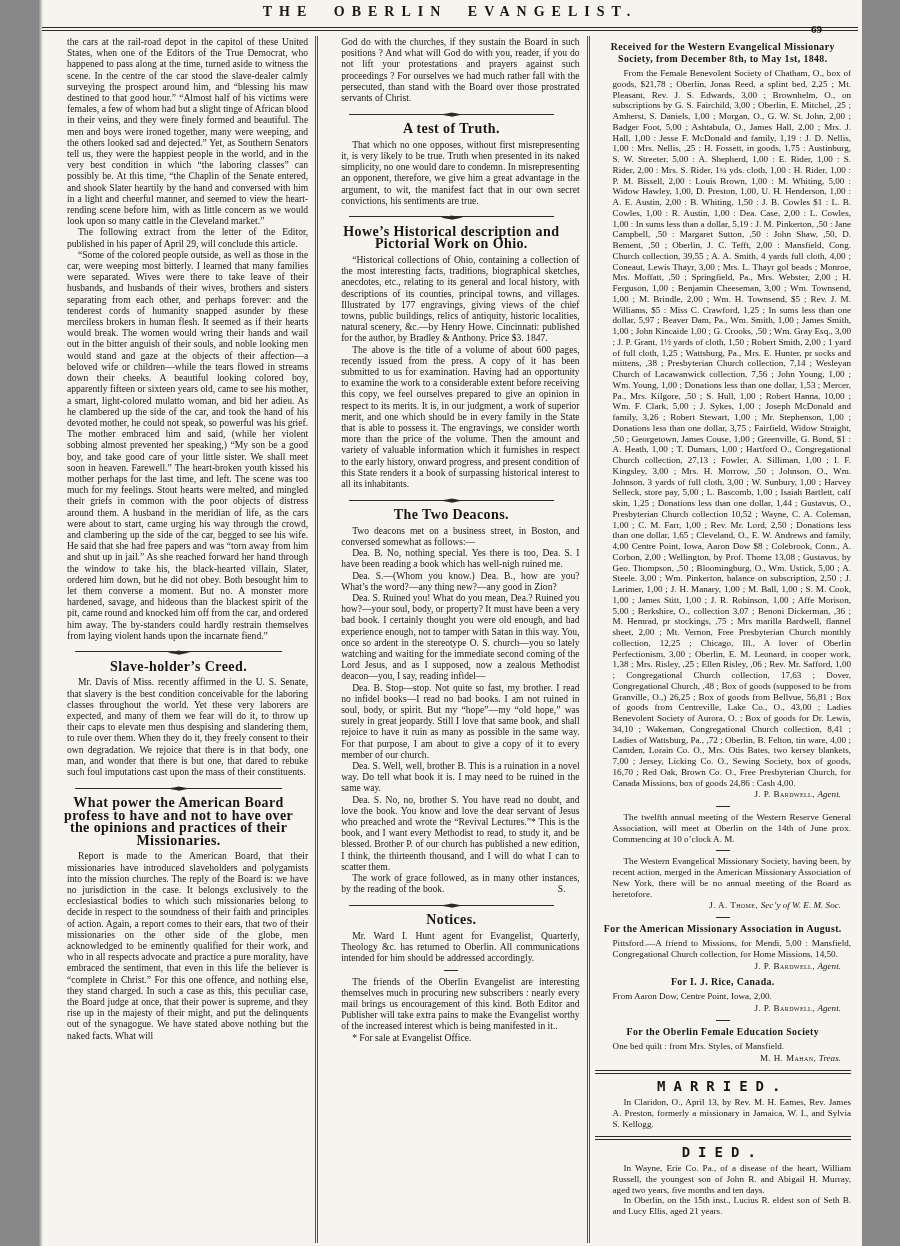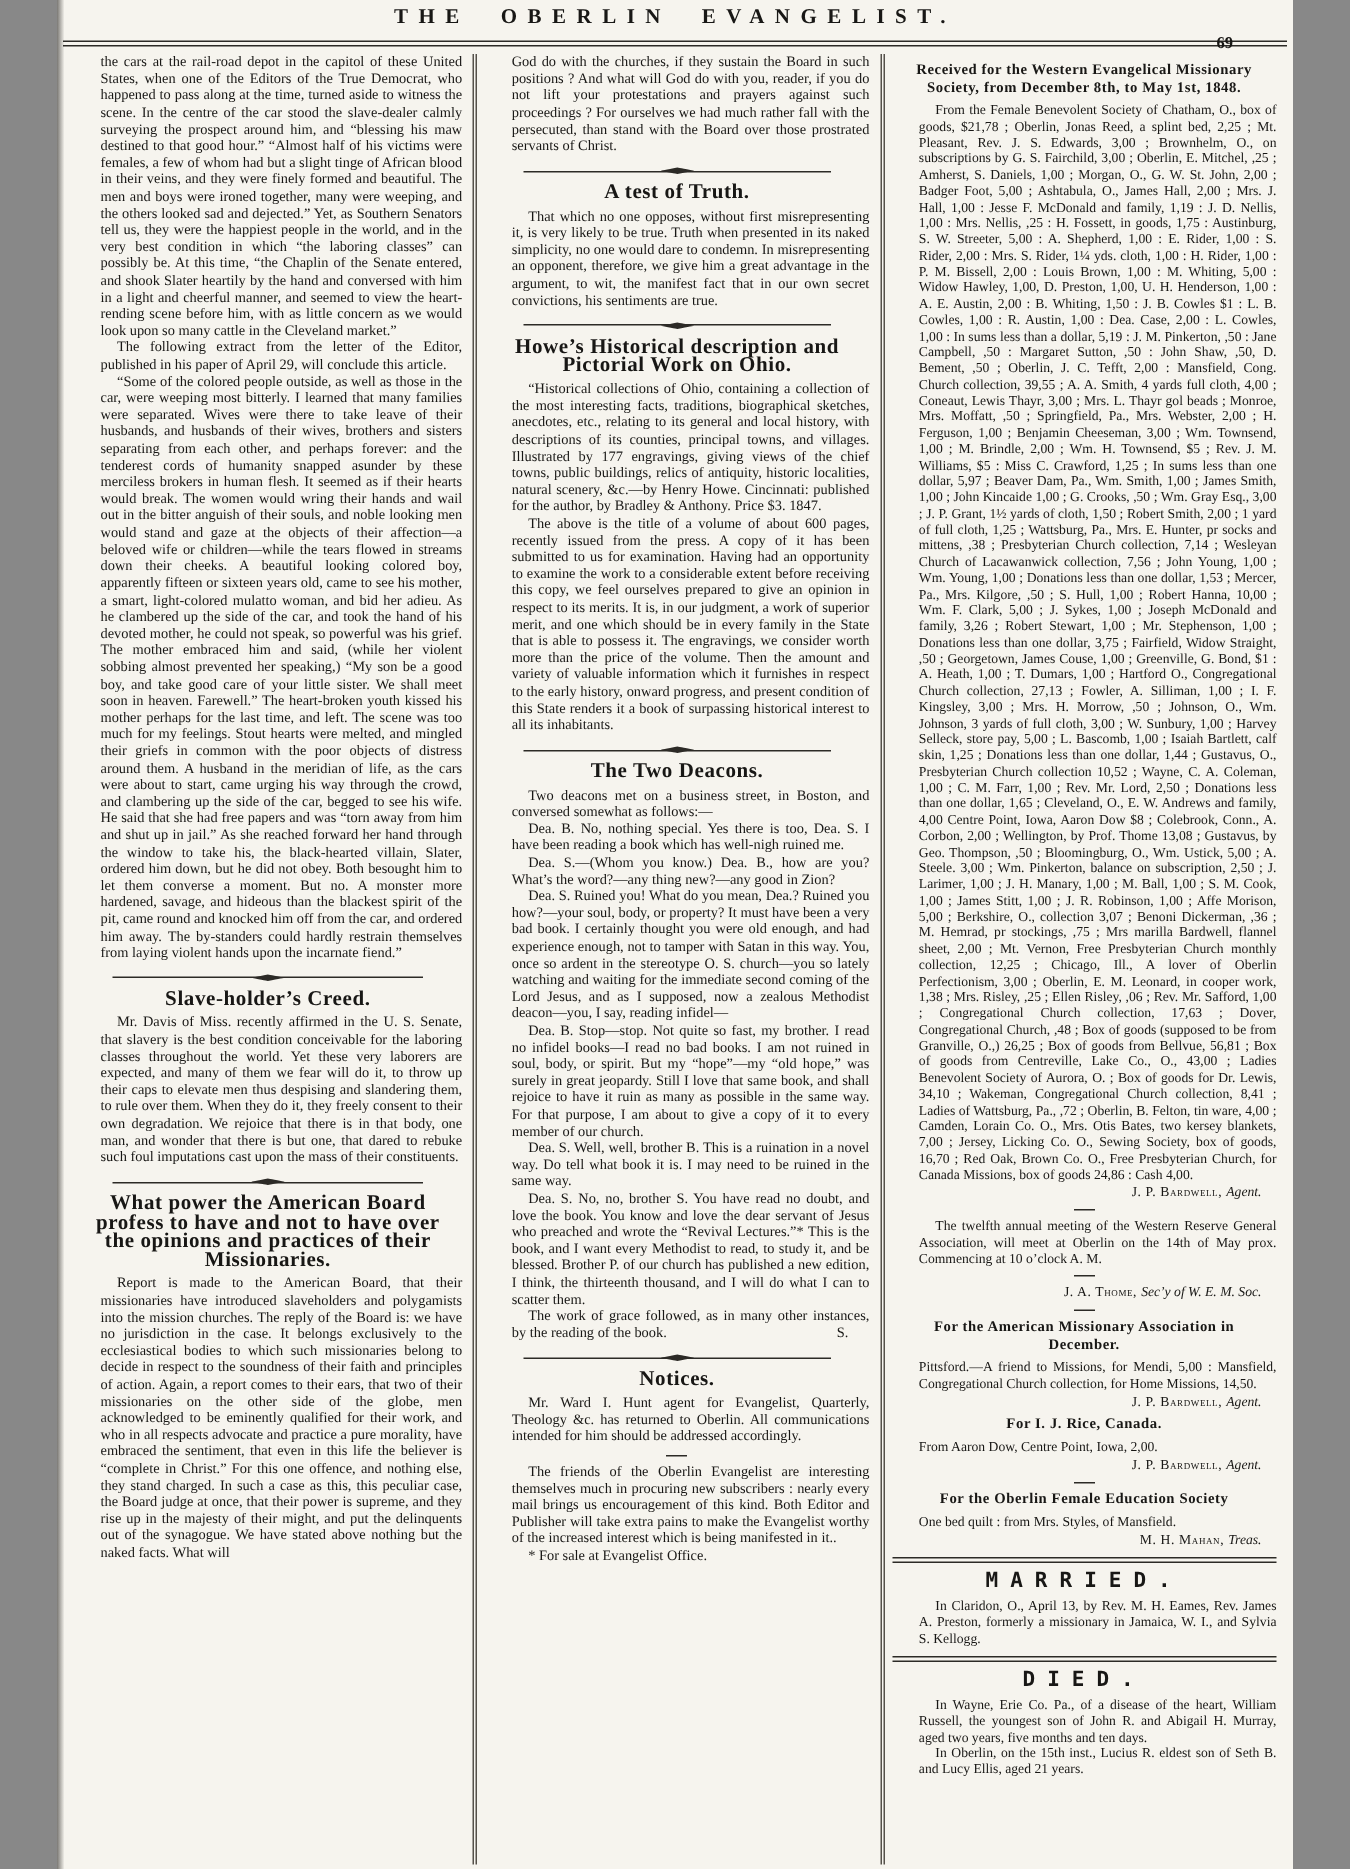--- a/index.html
+++ b/index.html
@@ -124,25 +124,26 @@
         <p class="para">Mr. Ward I. Hunt agent for Evangelist, Quarterly, Theology &amp;c. has returned to Oberlin.   All communications intended for him should be addressed accordingly.</p>
         <div class="divider-small"></div>
         <p class="para">The friends of the Oberlin Evangelist are interesting themselves much in procuring new subscribers : nearly every mail brings us encouragement of this kind.   Both Editor and Publisher will take extra pains to make the Evangelist worthy of the increased interest which is being manifested in it..</p>
         <p class="para">* For sale at Evangelist Office.</p>
       </section>
     <section class="col col3">
         <h3 class="heading">Received for the Western Evangelical Missionary Society, from December 8th, to May 1st, 1848.</h3>
         <p class="para">From the Female Benevolent Society of Chatham, O., box of goods, $21,78 ; Oberlin, Jonas Reed, a splint bed, 2,25 ; Mt. Pleasant, Rev. J. S. Edwards, 3,00 ; Brownhelm, O., on subscriptions by G. S. Fairchild, 3,00 ; Oberlin, E. Mitchel, ,25 ; Amherst, S. Daniels, 1,00 ; Morgan, O., G. W. St. John, 2,00 ; Badger Foot, 5,00 ; Ashtabula, O., James Hall, 2,00 ; Mrs. J. Hall, 1,00 : Jesse F. McDonald and family, 1,19 : J. D. Nellis, 1,00 : Mrs. Nellis, ,25 : H. Fossett, in goods, 1,75 : Austinburg, S. W. Streeter, 5,00 : A. Shepherd, 1,00 : E. Rider, 1,00 : S. Rider, 2,00 : Mrs. S. Rider, 1¼ yds. cloth, 1,00 : H. Rider, 1,00 : P. M. Bissell, 2,00 : Louis Brown, 1,00 : M. Whiting, 5,00 : Widow Hawley, 1,00, D. Preston, 1,00, U. H. Henderson, 1,00 : A. E. Austin, 2,00 : B. Whiting, 1,50 : J. B. Cowles $1 : L. B. Cowles, 1,00 : R. Austin, 1,00 : Dea. Case, 2,00 : L. Cowles, 1,00 : In sums less than a dollar, 5,19 : J. M. Pinkerton, ,50 : Jane Campbell, ,50 : Margaret Sutton, ,50 : John Shaw, ,50, D. Bement, ,50 ; Oberlin, J. C. Tefft, 2,00 : Mansfield, Cong. Church collection, 39,55 ; A. A. Smith, 4 yards full cloth, 4,00 ; Coneaut, Lewis Thayr, 3,00 ; Mrs. L. Thayr gol beads ; Monroe, Mrs. Moffatt, ,50 ; Springfield, Pa., Mrs. Webster, 2,00 ; H. Ferguson, 1,00 ; Benjamin Cheeseman, 3,00 ; Wm. Townsend, 1,00 ; M. Brindle, 2,00 ; Wm. H. Townsend, $5 ; Rev. J. M. Williams, $5 : Miss C. Crawford, 1,25 ; In sums less than one dollar, 5,97 ; Beaver Dam, Pa., Wm. Smith, 1,00 ; James Smith, 1,00 ; John Kincaide 1,00 ; G. Crooks, ,50 ; Wm. Gray Esq., 3,00 ; J. P. Grant, 1½ yards of cloth, 1,50 ; Robert Smith, 2,00 ; 1 yard of full cloth, 1,25 ; Wattsburg, Pa., Mrs. E. Hunter, pr socks and mittens, ,38 ; Presbyterian Church collection, 7,14 ; Wesleyan Church of Lacawanwick collection, 7,56 ; John Young, 1,00 ; Wm. Young, 1,00 ; Donations less than one dollar, 1,53 ; Mercer, Pa., Mrs. Kilgore, ,50 ; S. Hull, 1,00 ; Robert Hanna, 10,00 ; Wm. F. Clark, 5,00 ; J. Sykes, 1,00 ; Joseph McDonald and family, 3,26 ; Robert Stewart, 1,00 ; Mr. Stephenson, 1,00 ; Donations less than one dollar, 3,75 ; Fairfield, Widow Straight, ,50 ; Georgetown, James Couse, 1,00 ; Greenville, G. Bond, $1 : A. Heath, 1,00 ; T. Dumars, 1,00 ; Hartford O., Congregational Church collection, 27,13 ; Fowler, A. Silliman, 1,00 ; I. F. Kingsley, 3,00 ; Mrs. H. Morrow, ,50 ; Johnson, O., Wm. Johnson, 3 yards of full cloth, 3,00 ; W. Sunbury, 1,00 ; Harvey Selleck, store pay, 5,00 ; L. Bascomb, 1,00 ; Isaiah Bartlett, calf skin, 1,25 ; Donations less than one dollar, 1,44 ; Gustavus, O., Presbyterian Church collection 10,52 ; Wayne, C. A. Coleman, 1,00 ; C. M. Farr, 1,00 ; Rev. Mr. Lord, 2,50 ; Donations less than one dollar, 1,65 ; Cleveland, O., E. W. Andrews and family, 4,00  Centre Point, Iowa, Aaron Dow $8 ; Colebrook, Conn., A. Corbon, 2,00 ; Wellington, by Prof. Thome 13,08 ; Gustavus, by Geo. Thompson, ,50 ; Bloomingburg, O., Wm. Ustick, 5,00 ; A. Steele. 3,00 ; Wm. Pinkerton, balance on subscription, 2,50 ; J. Larimer, 1,00 ; J. H. Manary, 1,00 ; M. Ball, 1,00 ; S. M. Cook, 1,00 ; James Stitt, 1,00 ; J. R. Robinson, 1,00 ; Affe Morison, 5,00 ; Berkshire, O., collection 3,07 ; Benoni Dickerman, ,36 ; M. Hemrad, pr stockings, ,75 ; Mrs marilla Bardwell, flannel sheet, 2,00 ; Mt. Vernon, Free Presbyterian Church monthly collection, 12,25 ; Chicago, Ill., A lover of Oberlin Perfectionism, 3,00 ; Oberlin, E. M. Leonard, in cooper work, 1,38 ; Mrs. Risley, ,25 ; Ellen Risley, ,06 ; Rev. Mr. Safford, 1,00 ; Congregational Church collection, 17,63 ; Dover, Congregational Church, ,48 ; Box of goods (supposed to be from Granville, O.,) 26,25 ; Box of goods from Bellvue, 56,81 ; Box of goods from Centreville, Lake Co., O., 43,00 ; Ladies Benevolent Society of Aurora, O. ; Box of goods for Dr. Lewis, 34,10 ; Wakeman, Congregational Church collection, 8,41 ; Ladies of Wattsburg, Pa., ,72 ; Oberlin, B. Felton, tin ware, 4,00 ; Camden, Lorain Co. O., Mrs. Otis Bates, two kersey blankets, 7,00 ; Jersey, Licking Co. O., Sewing Society, box of goods, 16,70 ; Red Oak, Brown Co. O., Free Presbyterian Church, for Canada Missions, box of goods 24,86 : Cash 4,00.</p>
         <p class="signature"><span class="sig-name">J. P. Bardwell, </span><span class="sig-role">Agent.</span></p>
         <div class="divider-small"></div>
-        <p class="para">The twelfth annual meeting of the Western Reserve General Association, will meet at Oberlin on the 14th of May prox. Commencing at 10 o’clock A. M.</p>
+        <p class="para">The twelfth annual meeting of the Western Reserve General Association, will meet at Oberlin on the 14th of June prox. Commencing at 10 o’clock A. M.</p>
         <div class="divider-small"></div>
+        <p class="para">The Western Evangelical Missionary Society, having been, by recent action, merged in the American Missionary Association of New York, there will be no annual meeting of the Board as heretofore.</p>
         <p class="signature"><span class="sig-name">J. A. Thome, </span><span class="sig-role">Sec’y of W. E. M. Soc.</span></p>
         <div class="divider-small"></div>
-        <h3 class="heading">For the American Missionary Association in December.</h3>
+        <h3 class="heading">For the American Missionary Association in August.</h3>
         <p class="para noindent">Pittsford.—A friend to Missions, for Mendi, 5,00 : Mansfield, Congregational Church collection, for Home Missions, 14,50.</p>
         <p class="signature"><span class="sig-name">J. P. Bardwell, </span><span class="sig-role">Agent.</span></p>
         <h3 class="heading">For I. J. Rice, Canada.</h3>
         <p class="para noindent">From Aaron Dow, Centre Point, Iowa, 2,00.</p>
         <p class="signature"><span class="sig-name">J. P. Bardwell, </span><span class="sig-role">Agent.</span></p>
         <div class="divider-small"></div>
         <h3 class="heading">For the Oberlin Female Education Society</h3>
         <p class="para noindent">One bed quilt : from Mrs. Styles, of Mansfield.</p>
         <p class="signature"><span class="sig-name">M. H. Mahan, </span><span class="sig-role">Treas.</span></p>
         <div class="double-rule"></div>

